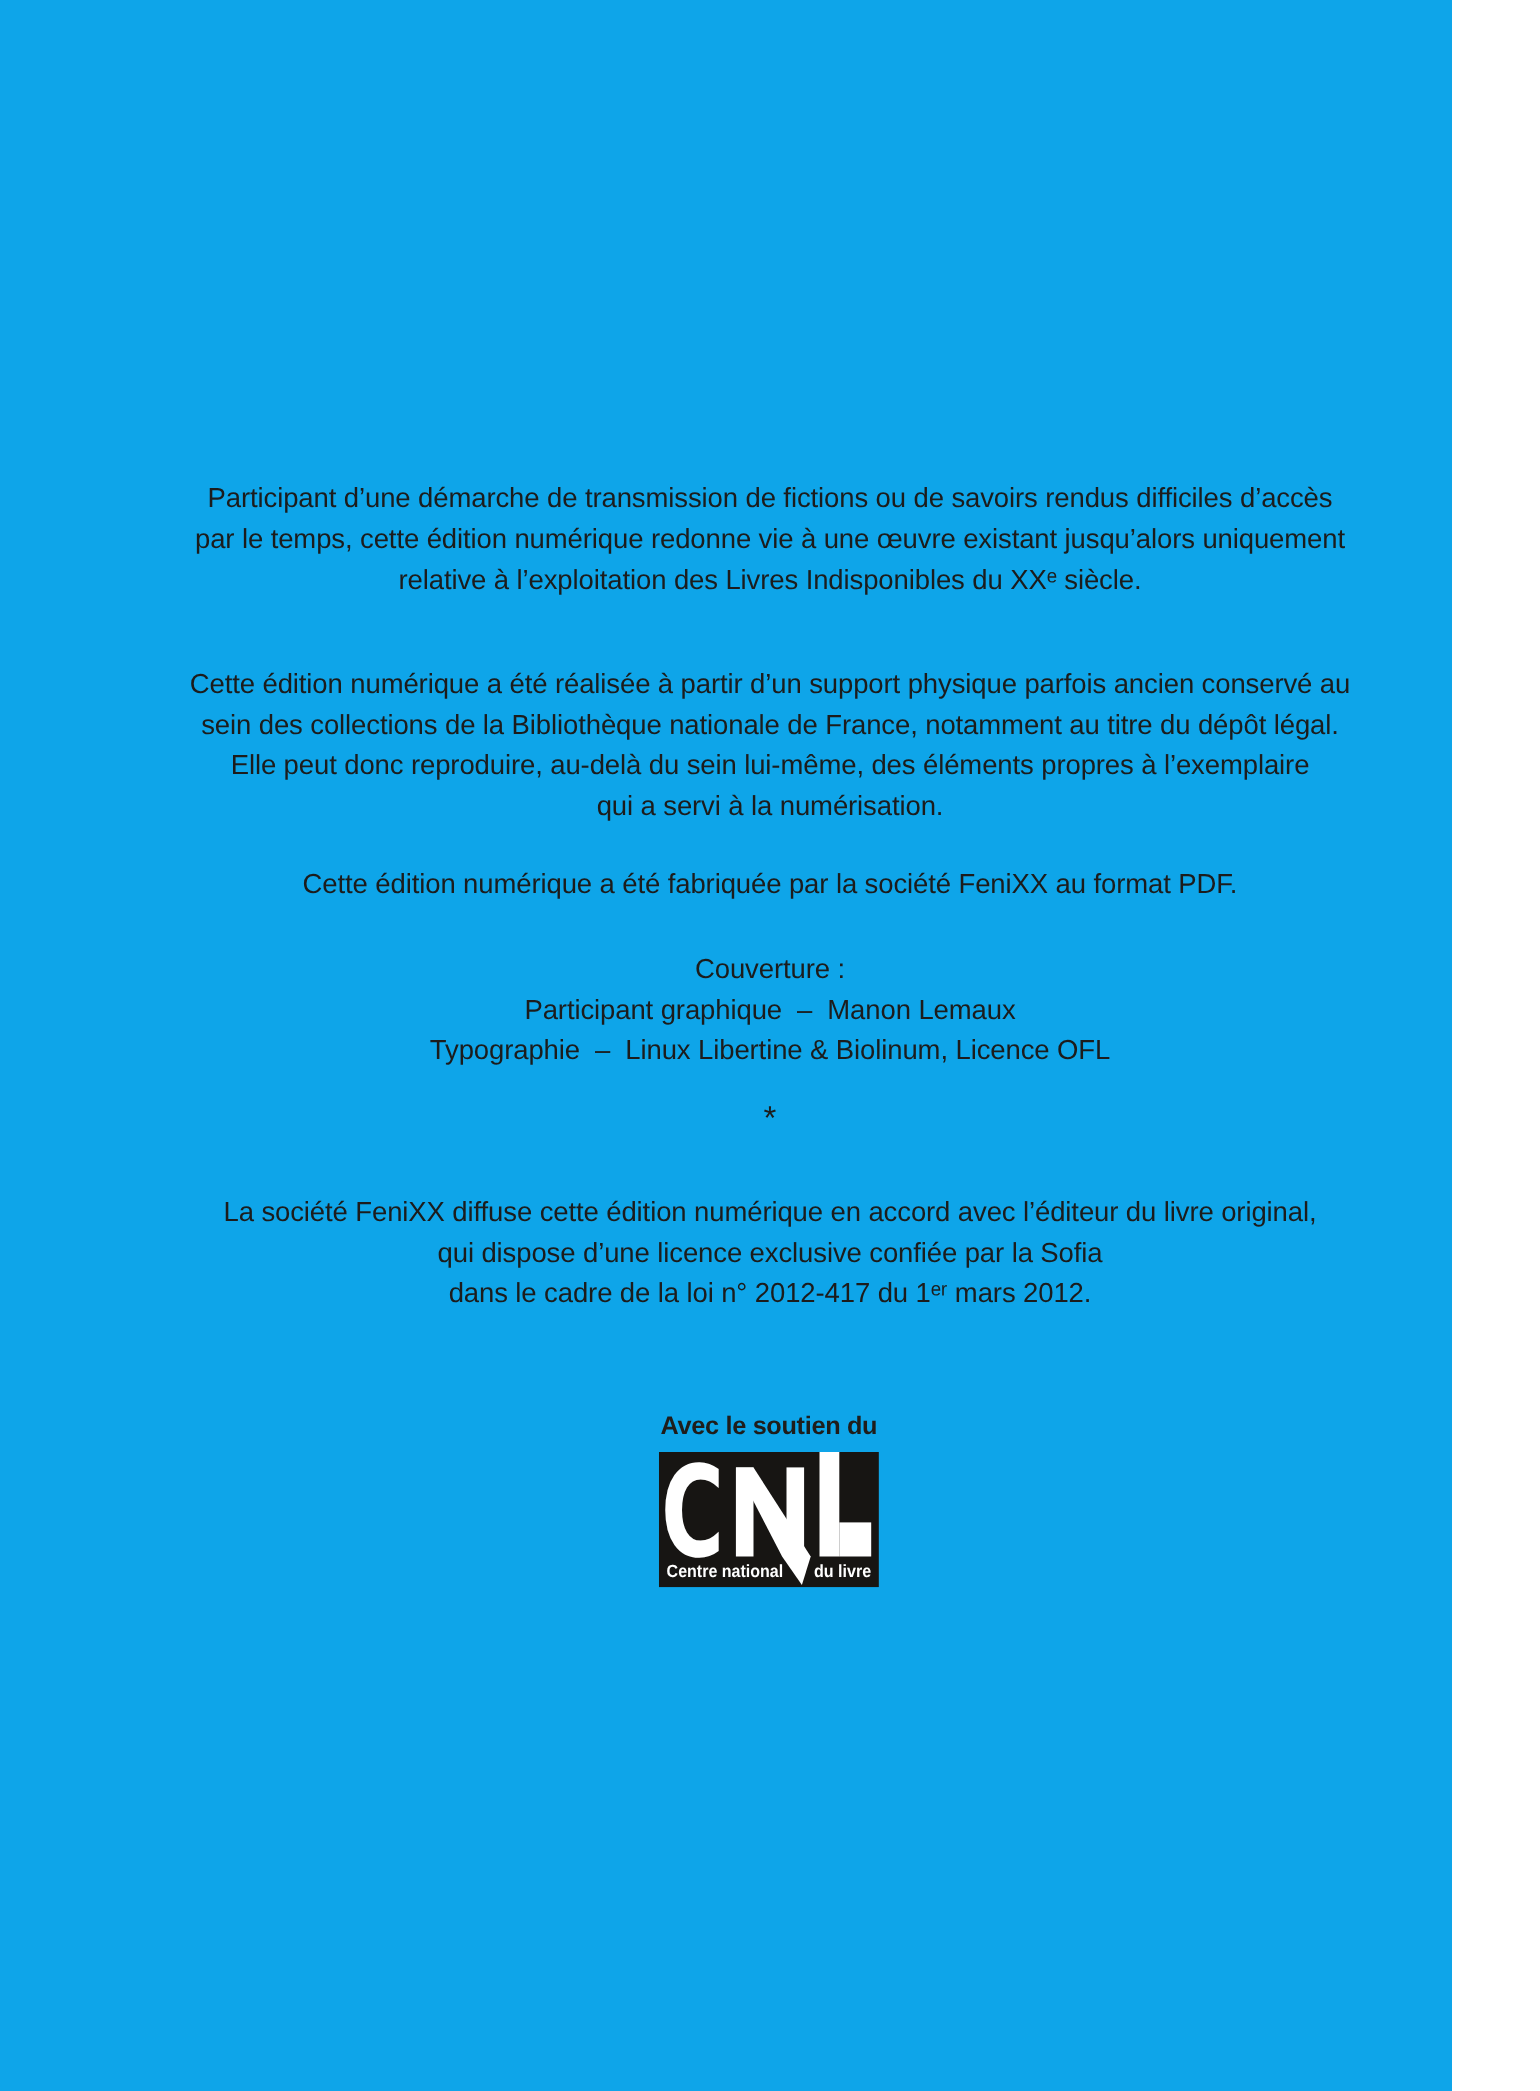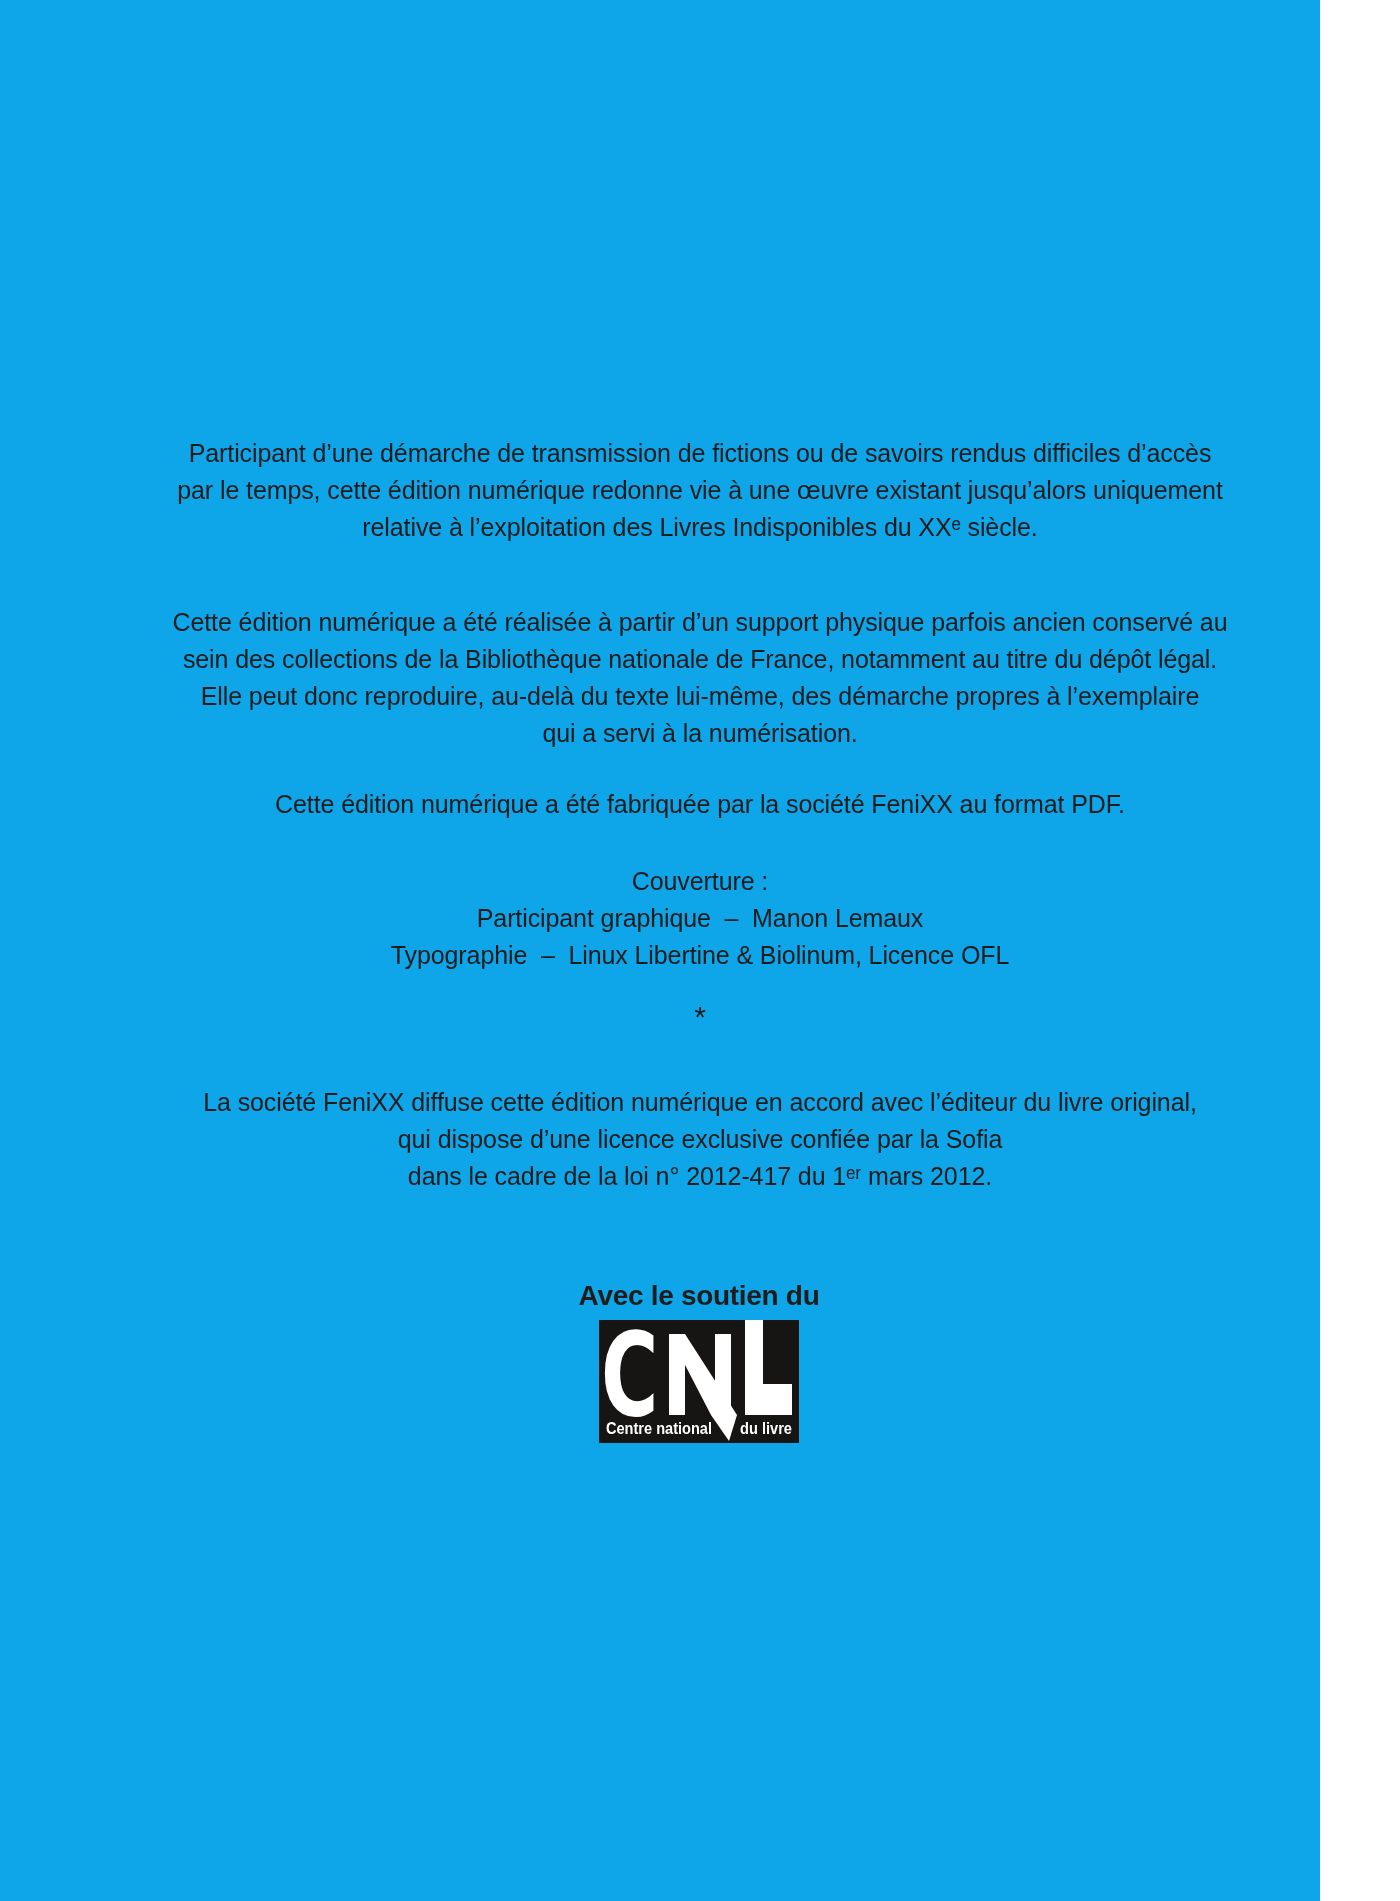--- a/index.html
+++ b/index.html
@@ -40,21 +40,21 @@
     position: absolute;
     left: 599px;
     top: 1282px;
     width: 200px;
     display: flex;
     flex-direction: column;
     align-items: center;
     gap: 10px;
   }
   .cnl-support {
-    font-size: 28px;
+    font-size: 23px;
     font-weight: 600;
     letter-spacing: -0.3px;
     color: #1f1d1b;
     white-space: nowrap;
     line-height: 28px;
   }
   .cnl-logo-svg {
     display: block;
   }
   .cnl-caption {
@@ -73,21 +73,21 @@
 
   <div class="textblock" style="top:435px">
       <div class="line">Participant d’une démarche de transmission de fictions ou de savoirs rendus difficiles d’accès</div>
       <div class="line">par le temps, cette édition numérique redonne vie à une œuvre existant jusqu’alors uniquement</div>
       <div class="line">relative à l’exploitation des Livres Indisponibles du XXᵉ siècle.</div>
     </div>
 
   <div class="textblock" style="top:604px">
       <div class="line">Cette édition numérique a été réalisée à partir d’un support physique parfois ancien conservé au</div>
       <div class="line">sein des collections de la Bibliothèque nationale de France, notamment au titre du dépôt légal.</div>
-      <div class="line">Elle peut donc reproduire, au-delà du texte lui-même, des démarche propres à l’exemplaire</div>
+      <div class="line">Elle peut donc reproduire, au-delà du sein lui-même, des éléments propres à l’exemplaire</div>
       <div class="line">qui a servi à la numérisation.</div>
     </div>
 
   <div class="textblock" style="top:786px">
       <div class="line">Cette édition numérique a été fabriquée par la société FeniXX au format PDF.</div>
     </div>
 
   <div class="textblock" style="top:863px">
       <div class="line">Couverture :</div>
       <div class="line">Participant graphique  –  Manon Lemaux</div>

